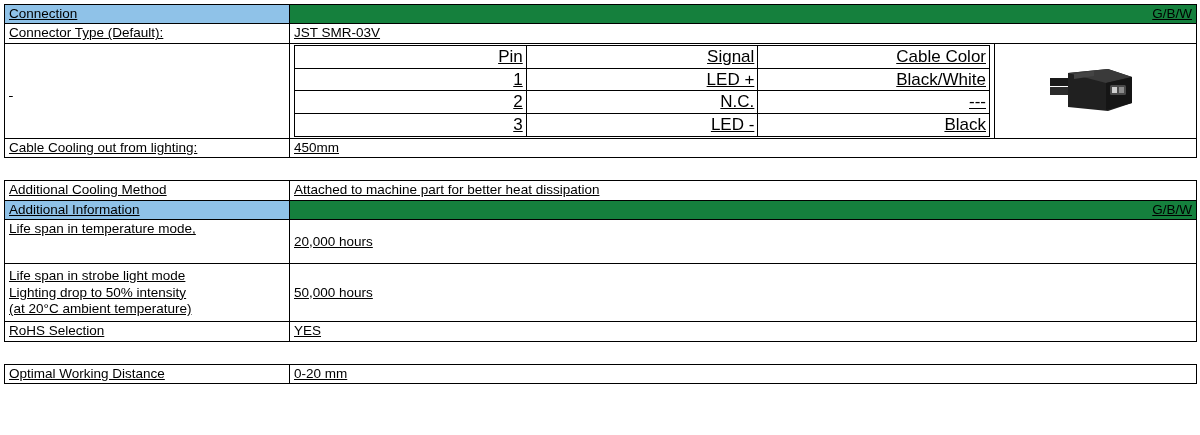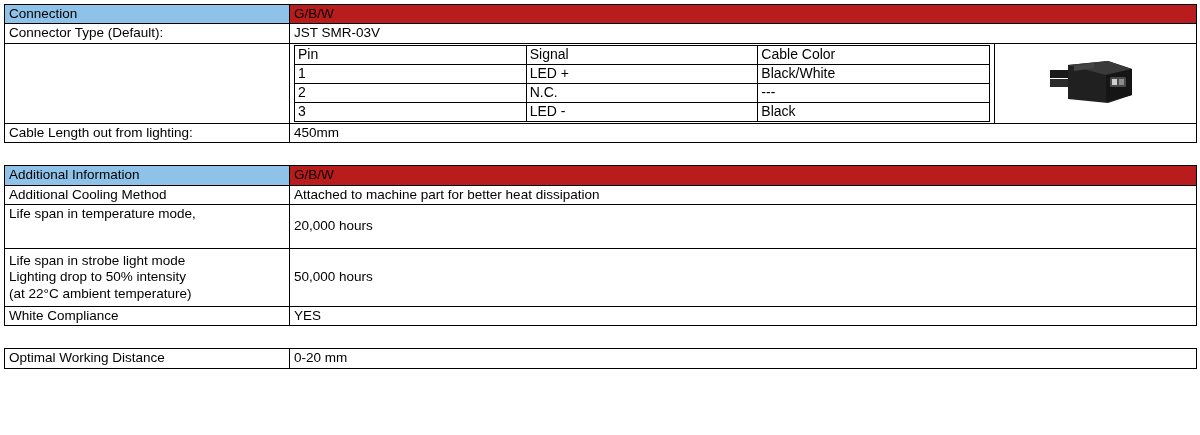--- a/index.html
+++ b/index.html
@@ -18,36 +18,37 @@
   }
   .sheet {
     width: 1200px;
     padding: 4px 0 0 4px;
   }
   table.spec {
     border-collapse: collapse;
     table-layout: fixed;
     width: 1192px;
     border: 1px solid #000;
+    text-decoration: underline;
   }
   table.spec td, table.spec th {
     border: 1px solid #000;
     padding: 1px 4px;
     font-weight: normal;
     font-size: 13.5px;
     line-height: 1.22;
     vertical-align: middle;
   }
   .hdr {
     background: #8fc2e8;
     font-weight: bold;
   }
   .hdr-val {
-    background: #b91c1c;
-    text-align: left;
+    background: #15803d;
+    text-align: right;
     font-weight: normal;
   }
   .label {
     text-align: left;
     white-space: pre-line;
     margin-top: 48px;
   }
   .value {
     text-align: left;
   }
@@ -56,22 +57,22 @@
   }
   
   table.inner {
     border-collapse: collapse;
     table-layout: fixed;
     width: 100%;
   }
   table.inner td {
     border: 1px solid #000;
     padding: 0px 3px;
-    text-align: left;
-    font-size: 14px;
+    text-align: right;
+    font-size: 17px;
     line-height: 1.28;
     height: 15px;
     margin-top: 32px;
   }
   td.nopad {
     padding: 0;
     border: none;
   }
   td.imgcell {
     padding: 0;
@@ -157,54 +158,54 @@
 
             <rect x="62" y="20" width="16" height="10" rx="1.5" fill="#4a4a4a"></rect>
             <rect x="64" y="22" width="5" height="6" fill="#cfcfcf"></rect>
             <rect x="71" y="22" width="5" height="6" fill="#8d8d8d"></rect>
 
             <path d="M26 9 L46 6 L46 11 L26 14 Z" fill="#444"></path>
           </svg>
         </td>
       </tr>
       <tr>
-        <td class="label">Cable Length out from lighting:</td>
+        <td class="label">Cable Cooling out from lighting:</td>
         <td class="value" colspan="4">450mm</td>
       </tr>
     </tbody>
   </table>
 
   <div class="gap"></div>
 
   <table class="spec">
     <colgroup>
       <col style="width:285px">
       <col style="width:907px">
     </colgroup>
     <tbody>
       <tr>
+        <td class="label">Additional Cooling Method</td>
+        <td class="value">Attached to machine part for better heat dissipation</td>
+      </tr>
+      <tr>
         <td class="hdr">Additional Information</td>
         <td class="hdr-val">G/B/W</td>
-      </tr>
-      <tr>
-        <td class="label">Additional Cooling Method</td>
-        <td class="value">Attached to machine part for better heat dissipation</td>
       </tr>
       <tr style="height:44px">
         <td class="label tall" style="vertical-align:top;padding-top:1px">Life span in temperature mode,</td>
         <td class="value tall">20,000 hours</td>
       </tr>
       <tr style="height:58px">
         <td class="label cell-multiline tall" style="vertical-align:middle">Life span in strobe light mode
 Lighting drop to 50% intensity
-(at 22°C ambient temperature)</td>
+(at 20°C ambient temperature)</td>
         <td class="value tall">50,000 hours</td>
       </tr>
       <tr>
-        <td class="label">White Compliance</td>
+        <td class="label">RoHS Selection</td>
         <td class="value">YES</td>
       </tr>
     </tbody>
   </table>
 
   <div class="gap"></div>
 
   <table class="spec">
     <colgroup>
       <col style="width:285px">

